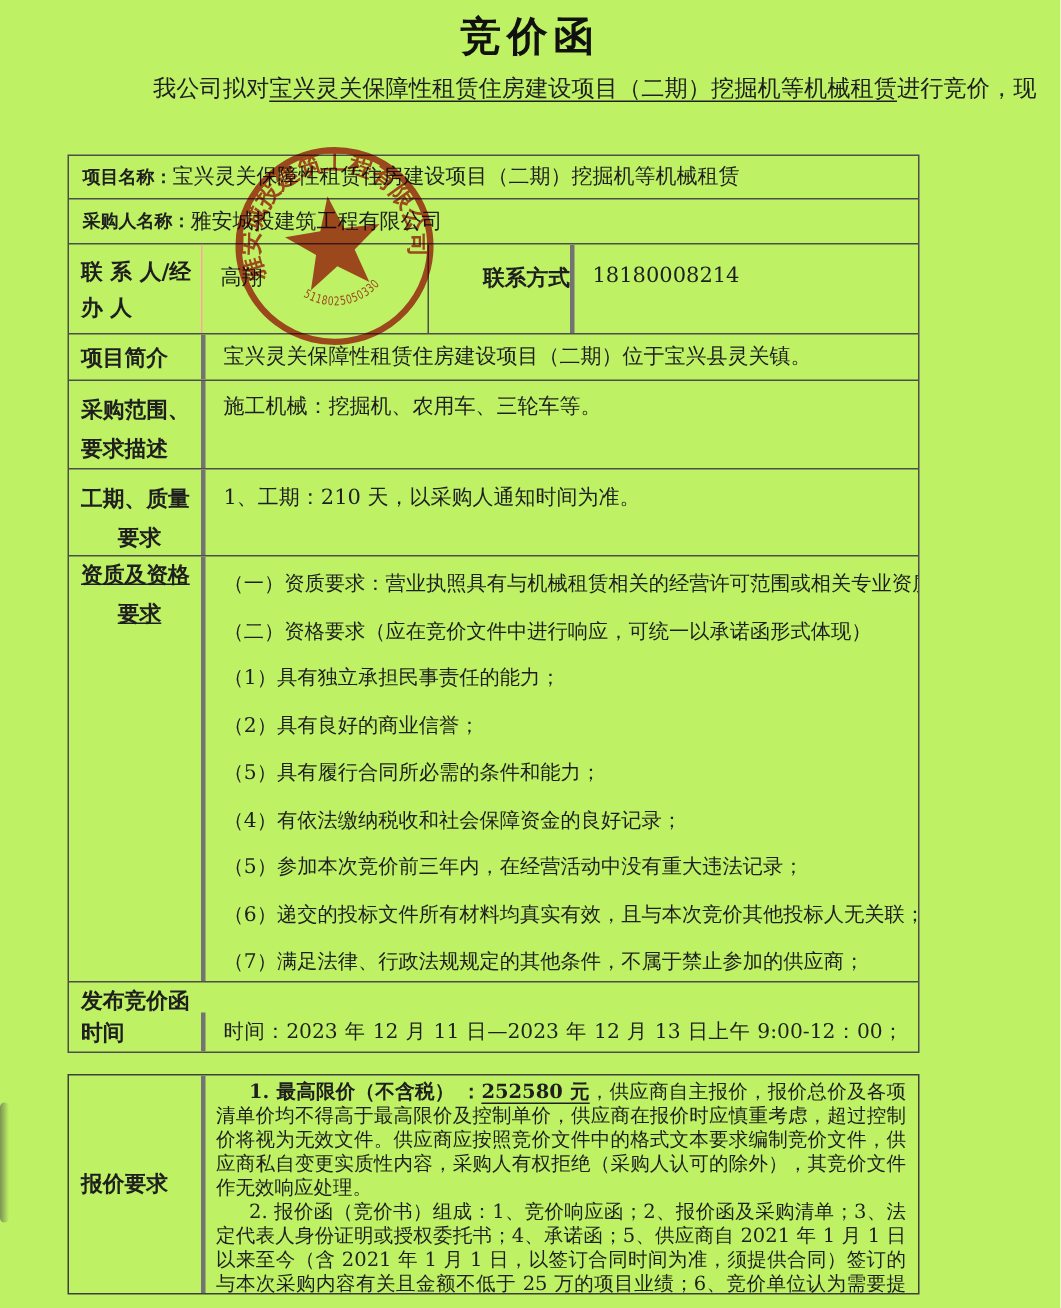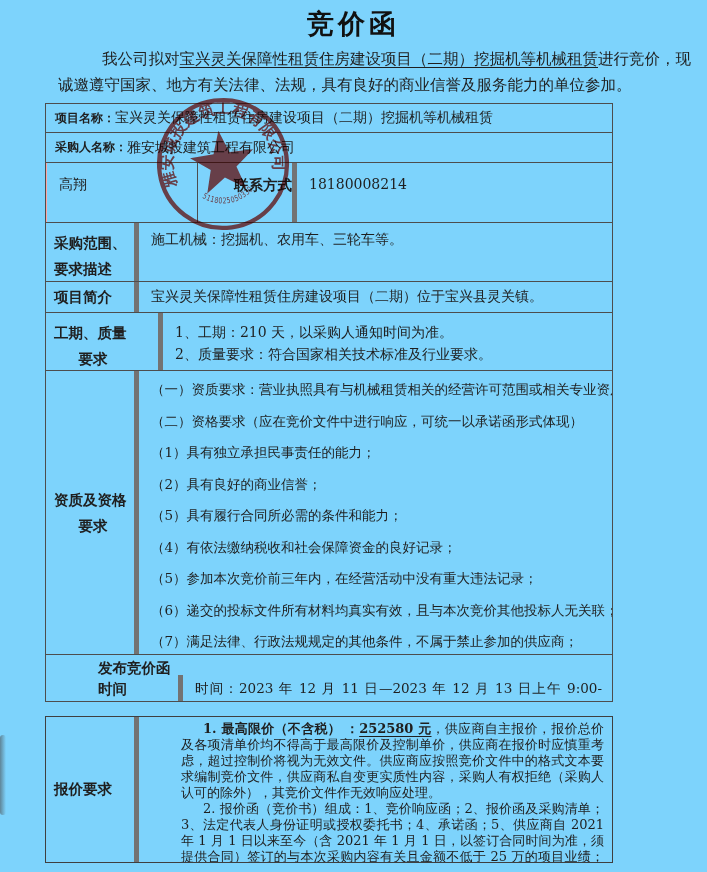--- a/index.html
+++ b/index.html
@@ -1,18 +1,18 @@
 <!DOCTYPE html>
 <html><head>
 <meta charset="utf-8">
 <style>
   html,body{margin:0;padding:0;background:#ffffff;}
   .page{
     position:relative;width:707px;height:872px;overflow:hidden;
-    background:#7dd3fc;color:#1f1f1f;
+    background:#bef264;color:#1f1f1f;
     font-family:"DejaVu Serif","Liberation Serif",serif;
   }
   .title{
     position:absolute;top:6px;left:0;width:707px;text-align:center;
     font-size:27px;font-weight:bold;letter-spacing:4px;color:#111;
   }
   .intro{position:absolute;top:46px;left:58px;width:622px;font-size:15.5px;line-height:26px;}
   .intro .l1{text-indent:44px;white-space:nowrap;}
   .intro .l2{white-space:nowrap;}
   .u{text-decoration:underline;text-underline-offset:3px;}
@@ -22,43 +22,43 @@
     border:1px solid #4d4d4d;background:transparent;
   }
   .row{display:flex;border-top:1px solid #4d4d4d;overflow:hidden;font-size:14px;}
   .row.first{border-top:none;}
   .h28{height:28px}.h29{height:29px}.h59{height:59px}.h30{height:30px}
   .h58{height:58px}.h57{height:57px}.h283{height:283px}.h46{height:46px}
 
   .full{flex:1;display:flex;align-items:center;padding-left:9px;white-space:nowrap;overflow:hidden;}
   .blabel{font-weight:bold;font-size:12px;}
   .lblc{width:88px;flex:none;font-weight:bold;font-size:14.5px;box-sizing:border-box;}
-  .valc{flex:1;border-left:5px solid #737373;box-sizing:border-box;min-width:0;overflow:hidden;}
+  .valc{flex:1;border-left:3px solid #737373;box-sizing:border-box;min-width:0;overflow:hidden;}
   .w151{width:151px;flex:none;border-left:1px solid #fca5a5;box-sizing:border-box;}
   .w95{width:95px;flex:none;border-left:1px solid #4d4d4d;box-sizing:border-box;font-weight:bold;font-size:14.5px;text-align:right;}
 
   .lines{display:flex;flex-direction:column;padding:7px 2px 0 8px;line-height:26px;}
   .lines.tight{line-height:24px;}
   .lines .c2{text-align:center;}
   .vcenter{display:flex;align-items:center;padding-left:12px;}
   .topal{padding:13px 0 0 12px;}
   .pad-t7{padding:8px 8px 0 12px;}
-  .lh22{line-height:22px;margin-left:24px;}
-  .qual-label{justify-content:center;padding-top:0;}
+  .lh22{line-height:22px;}
+  .qual-label{justify-content:flex-start;padding-top:0;text-decoration:underline;}
   .qitems{padding:9px 8px 0 12px;font-size:13.5px;}
   .qitem{line-height:18px;margin-bottom:13.5px;white-space:nowrap;}
   .publish{padding:3px 10px 0 12px;font-size:13.5px;line-height:21px;text-align:justify;margin-top:20px;}
 
   .bbox{
     position:absolute;left:45px;top:716px;width:568px;height:147px;box-sizing:border-box;
     border:1px solid #3f3f3f;display:flex;overflow:hidden;
   }
   .bbox .lblc{display:flex;align-items:center;padding-left:8px;}
   .bbox .valc{padding:4px 8px 0 7px;font-size:13px;line-height:16px;text-align:justify;word-break:break-all;}
-  .bp{text-indent:22px;margin-left:35px;}
+  .bp{text-indent:22px;}
   .bnum{font-weight:bold;}
 
   .stamp{
     position:absolute;left:152px;top:93px;width:142px;height:142px;
     transform:rotate(-8deg);mix-blend-mode:multiply;opacity:.9;z-index:5;
   }
   .smudge{
     position:absolute;left:0;top:735px;width:6px;height:80px;
     background:linear-gradient(to right, rgba(70,70,70,.55), rgba(120,120,120,0));
     border-radius:3px;
@@ -66,66 +66,68 @@
 </style>
 </head>
 <body>
 
 <div class="page">
 
   <div class="title">竞价函</div>
 
   <div class="intro">
     <div class="l1"><span>我公司拟对</span><span class="u">宝兴灵关保障性租赁住房建设项目（二期）挖掘机等机械租赁</span><span>进行竞价，现</span></div>
-    <div class="l2">诚邀遵守国家、地方有关法律、法规，具有良好的商业信誉及服务能力的单位参加。</div>
   </div>
 
   <div class="tbl">
 
     <div class="row first h28">
       <div class="full">
         <span class="blabel">项目名称：</span>
           <span>宝兴灵关保障性租赁住房建设项目（二期）挖掘机等机械租赁</span>
       </div>
     </div>
 
     <div class="row h29">
       <div class="full">
         <span class="blabel">采购人名称：</span>
           <span>雅安城投建筑工程有限公司</span>
       </div>
     </div>
 
     <div class="row h59">
+      <div class="lblc lines tight">
+        <span>联 系 人/经</span>
+        <span>办 人</span>
+      </div>
       <div class="w151 topal">高翔</div>
       <div class="w95 topal">联系方式</div>
       <div class="valc topal">18180008214</div>
+    </div>
+
+    <div class="row h30">
+      <div class="lblc vcenter" style="padding-left:8px">项目简介</div>
+      <div class="valc vcenter">宝兴灵关保障性租赁住房建设项目（二期）位于宝兴县灵关镇。</div>
     </div>
 
     <div class="row h58">
       <div class="lblc lines">
         <span>采购范围、</span>
         <span>要求描述</span>
       </div>
       <div class="valc pad-t7">施工机械：挖掘机、农用车、三轮车等。</div>
     </div>
 
-    <div class="row h30">
-      <div class="lblc vcenter" style="padding-left:8px">项目简介</div>
-      <div class="valc vcenter">宝兴灵关保障性租赁住房建设项目（二期）位于宝兴县灵关镇。</div>
-    </div>
-
     <div class="row h57">
       <div class="lblc lines">
         <span>工期、质量</span>
         <span class="c2">要求</span>
       </div>
       <div class="valc pad-t7 lh22">
         <div>1、工期：210 天，以采购人通知时间为准。</div>
-        <div>2、质量要求：符合国家相关技术标准及行业要求。</div>
       </div>
     </div>
 
     <div class="row h283">
       <div class="lblc lines qual-label">
         <span>资质及资格</span>
         <span class="c2">要求</span>
       </div>
       <div class="valc qitems">
         <div class="qitem">（一）资质要求：营业执照具有与机械租赁相关的经营许可范围或相关专业资质。</div>
@@ -134,21 +136,21 @@
         <div class="qitem">（2）具有良好的商业信誉；</div>
         <div class="qitem">（5）具有履行合同所必需的条件和能力；</div>
         <div class="qitem">（4）有依法缴纳税收和社会保障资金的良好记录；</div>
         <div class="qitem">（5）参加本次竞价前三年内，在经营活动中没有重大违法记录；</div>
         <div class="qitem">（6）递交的投标文件所有材料均真实有效，且与本次竞价其他投标人无关联；</div>
         <div class="qitem">（7）满足法律、行政法规规定的其他条件，不属于禁止参加的供应商；</div>
       </div>
     </div>
 
     <div class="row h46">
-      <div class="lblc lines" style="padding-top:2px;line-height:21px;margin-left:44px;">
+      <div class="lblc lines" style="padding-top:2px;line-height:21px;">
         <span>发布竞价函</span>
         <span>时间</span>
       </div>
       <div class="valc publish">时间：2023 年 12 月 11 日—2023 年 12 月 13 日上午 9:00-12：00；下午 2：30-18：00（北京时间）。</div>
     </div>
 
   </div>
 
   <div class="bbox">
     <div class="lblc">报价要求</div>

